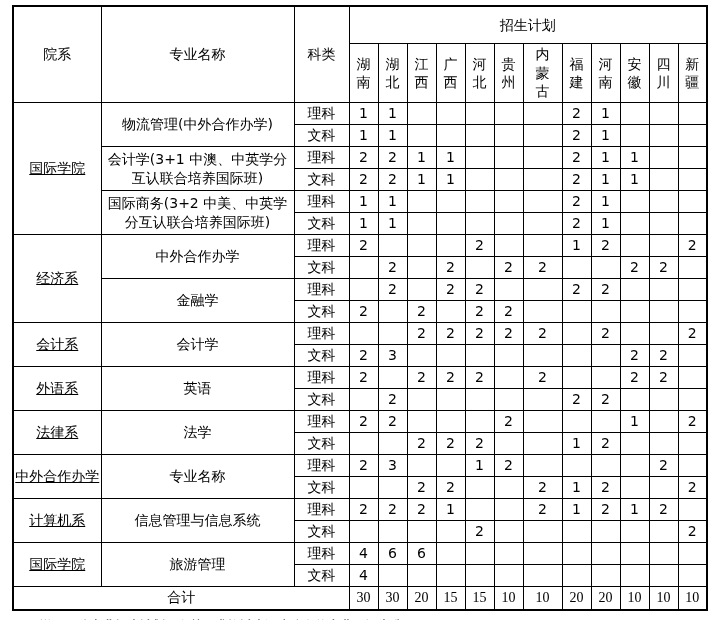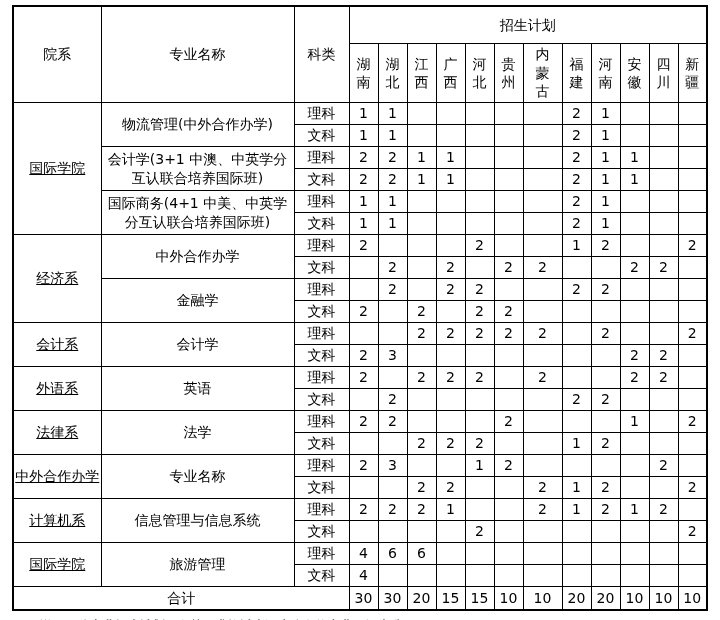--- a/index.html
+++ b/index.html
@@ -21,21 +21,21 @@
     font-size: 14px;
     text-align: center;
     vertical-align: middle;
     overflow: hidden;
     line-height: 1.35;
   }
   tr.hdr-top td { height: 36px; font-size: 15px; }
   tr.hdr-prov td { height: 58px; }
   tr.body-row { height: 21px; }
   tr.body-row td { height: 21px; }
-  tr.total-row td { height: 22px; font-size: 15px; }
+  tr.total-row td { height: 22px; font-size: 15px; font-family: Liberation Serif, serif; }
   td.major-cell {
     text-align: left;
     padding: 0 4px;
     line-height: 1.55;
     margin-left: 34px;
   }
   td.dept-cell { letter-spacing: 0px; text-decoration: underline; }
   .vert {
     display: flex;
     flex-direction: column;
@@ -212,21 +212,21 @@
         <td></td>
         <td></td>
         <td></td>
         <td>2</td>
         <td>1</td>
         <td>1</td>
         <td></td>
         <td></td>
       </tr>
       <tr class="body-row">
-        <td rowspan="2" class="major-cell">国际商务(4+1 中美、中英学分互认联合培养国际班)</td>
+        <td rowspan="2" class="major-cell">国际商务(3+2 中美、中英学分互认联合培养国际班)</td>
         <td>理科</td>
         <td>1</td>
         <td>1</td>
         <td></td>
         <td></td>
         <td></td>
         <td></td>
         <td></td>
         <td>2</td>
         <td>1</td>

